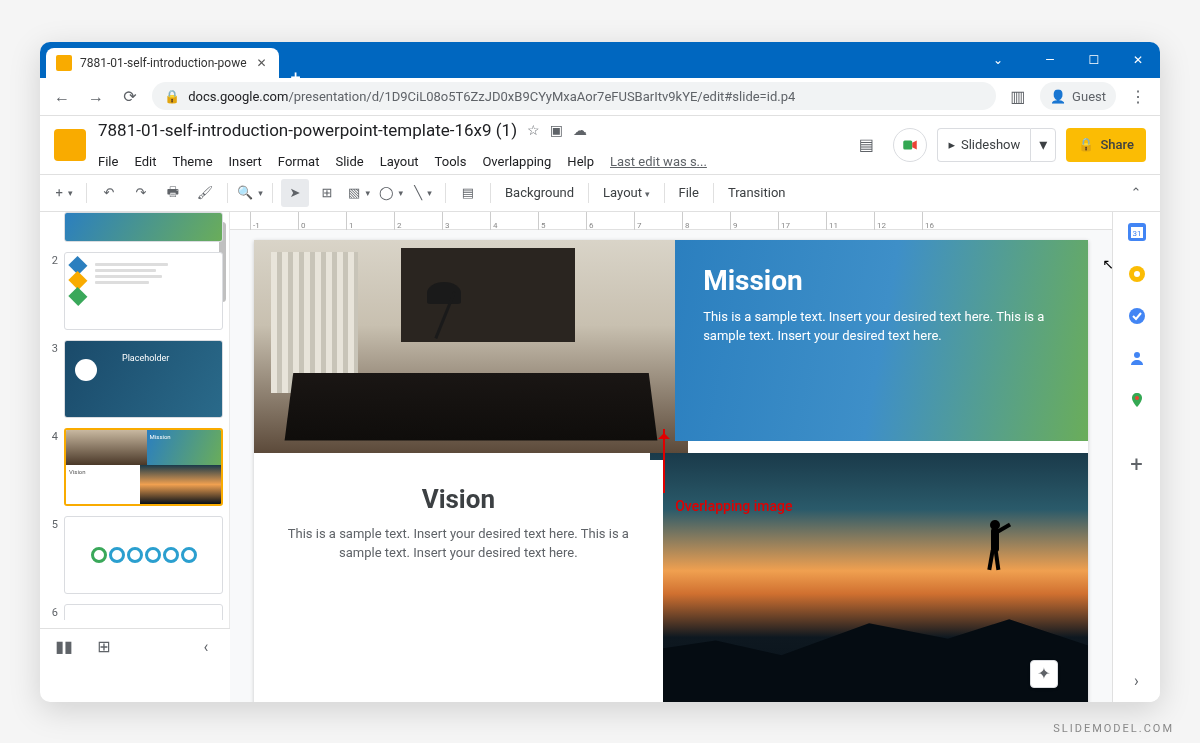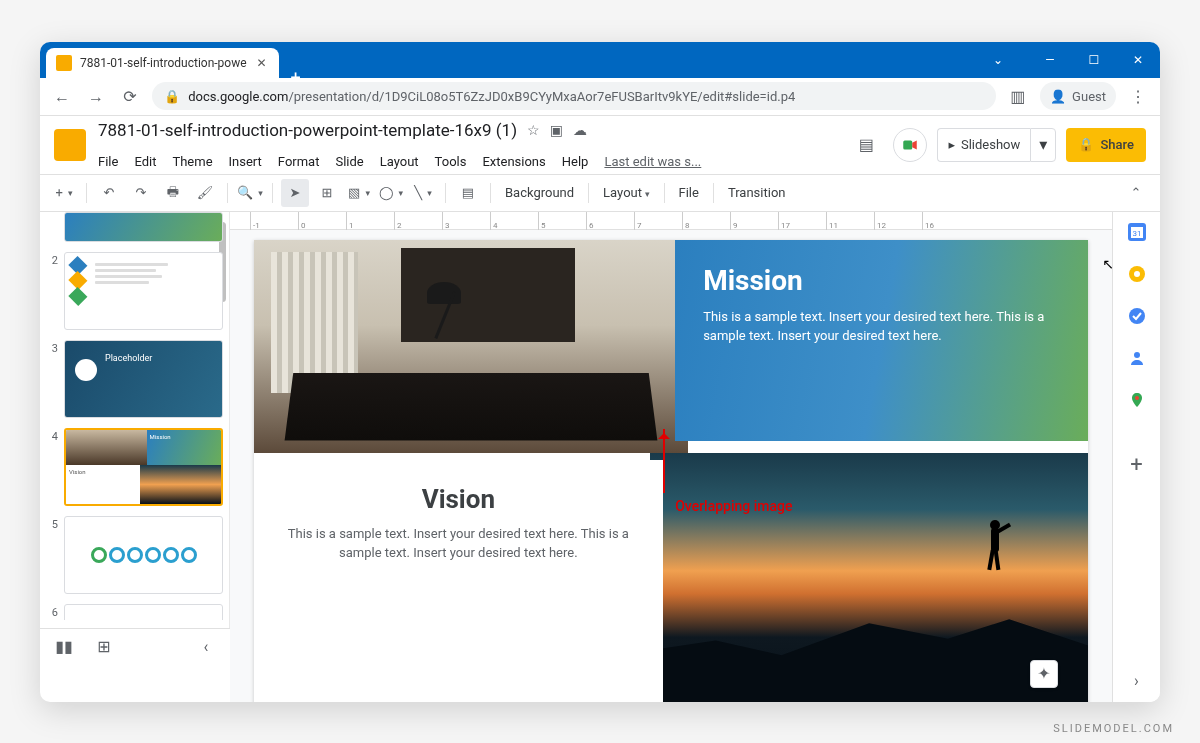--- a/index.html
+++ b/index.html
@@ -91,21 +91,21 @@
 .cursor-arrow{position:absolute; right:46px; top:214px; font-size:14px; color:#000;}
 
 .t1{background:linear-gradient(120deg,#2b7fbf,#6aad5a);}
 .t2{background:#fff; padding:6px;}
 .t2 .bars{width:18px; height:44px; float:left; display:flex; flex-direction:column; gap:3px; margin-right:6px;}
 .t2 .bar{width:14px;height:14px;transform:rotate(45deg);}
 .t2 .lines{display:flex;flex-direction:column;gap:3px;padding-top:4px;}
 .t2 .line{height:3px;background:#ddd;border-radius:1px;}
 .t3{background:linear-gradient(120deg,#1a4a6a,#2a6a8a); position:relative;}
 .t3 .avatar{position:absolute; left:10px; top:18px; width:22px;height:22px; background:#fff; border-radius:50%;}
-.t3 .plh{position:absolute; left:40px; top:12px; color:#fff; font-size:9px;}
+.t3 .plh{position:absolute; left:57px; top:12px; color:#fff; font-size:9px;}
 .t4{position:relative;}
 .t4-top{position:absolute;top:0;left:0;right:0;height:48%;display:flex;}
 .t4-office{width:52%;background:linear-gradient(180deg,#c8b8a0,#4a3828);}
 .t4-mission{flex:1;background:linear-gradient(110deg,#2b7fbf,#6aad5a);padding:3px;color:#fff;font-size:6px;}
 .t4-bot{position:absolute;bottom:0;left:0;right:0;height:52%;display:flex;}
 .t4-vision{width:48%;background:#fff;font-size:6px;padding:3px;color:#555;}
 .t4-land{flex:1;background:linear-gradient(180deg,#1a3a4a,#f0a050 50%,#081018);}
 .t5{background:#fff;display:flex;align-items:center;justify-content:center;gap:2px;}
 .t5 .ring{width:16px;height:16px;border:3px solid #2b9fcf;border-radius:50%;}
 .t5 .ring.g{border-color:#3aa85a;}
@@ -161,21 +161,21 @@
       </div>
       <div class="menubar">
         <span>File</span>
         <span>Edit</span>
         <span>Theme</span>
         <span>Insert</span>
         <span>Format</span>
         <span>Slide</span>
         <span>Layout</span>
         <span>Tools</span>
-        <span>Extensions</span>
+        <span>Overlapping</span>
         <span>Help</span>
         <span class="last-edit">Last edit was s...</span>
       </div>
     </div>
     <div class="header-right">
       <div class="hdr-btn">▤</div>
       <div class="hdr-btn meet-btn">
         <svg width="18" height="18" viewBox="0 0 24 24">
             <rect x="3" y="6" width="12" height="12" rx="2" fill="#34a853"></rect>
             <polygon points="15,9 21,6 21,18 15,15" fill="#ea4335"></polygon>

